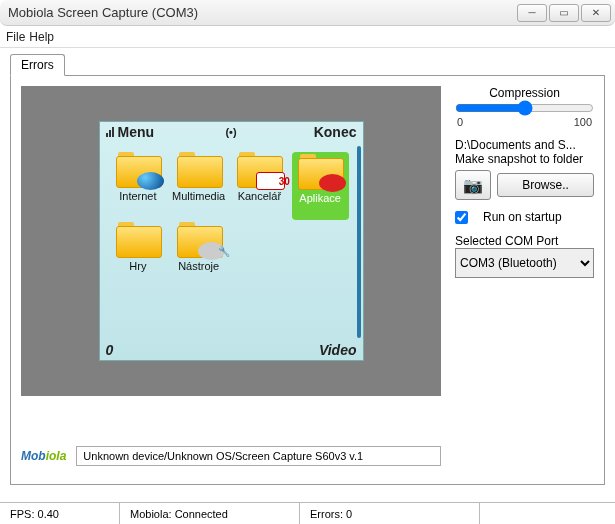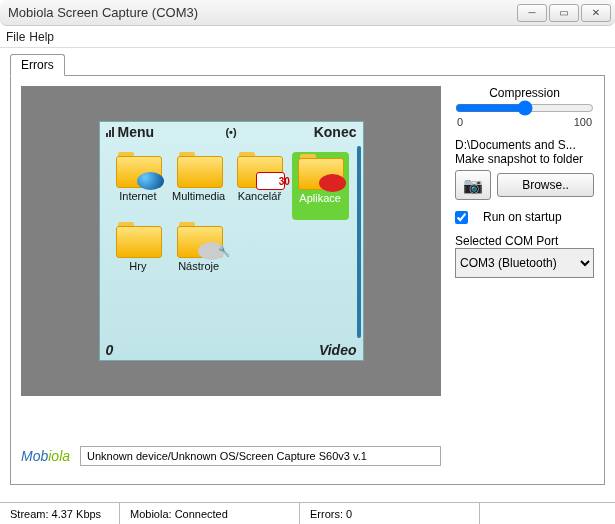--- a/index.html
+++ b/index.html
@@ -39,21 +39,21 @@
 .badge { position: absolute; bottom: -2px; right: -4px; width: 18px; height: 18px; border-radius: 50%; display: flex; align-items: center; justify-content: center; font-size: 10px; z-index: 2; padding-left: 27px; }
 .b-globe { background: radial-gradient(circle at 30% 30%, #6cf, #048); }
 .b-cal { background: #fff; border: 1px solid #c00; color: #c00; border-radius: 3px; font-weight: bold; }
 .b-red { background: #d22; }
 .b-wrench { background: #ccc; color: #555; }
 
 .phone-bot { position: absolute; bottom: 2px; left: 6px; right: 6px; display: flex; justify-content: space-between; font-weight: bold; font-style: italic; font-size: 14px; color: #222; }
 .phone-scroll { position: absolute; right: 2px; top: 24px; bottom: 22px; width: 4px; background: #2a7aa8; border-radius: 2px; }
 
 .logo-row { display: flex; align-items: center; gap: 10px; margin-top: 50px; }
-.logo { font-size: 14px; font-weight: normal; font-style: italic; }
+.logo { font-size: 12px; font-weight: bold; font-style: italic; }
 .logo .m1 { color: #2a6fb0; } .logo .m2 { color: #7ab800; }
 .devinfo { flex: 1; border: 1px solid #aaa; padding: 3px 6px; font-size: 11px; background: #fff; }
 
 .side { flex: 1; display: flex; flex-direction: column; gap: 10px; font-size: 12px; }
 .comp-label { text-align: center; }
 .slider-row { display: flex; align-items: center; gap: 6px; }
 .slider-row input[type=range] { flex: 1; }
 .slider-ends { display: flex; justify-content: space-between; font-size: 11px; color: #333; padding: 0 2px; }
 .snap-row { display: flex; align-items: center; gap: 6px; }
 .cam-btn { width: 36px; height: 30px; border: 1px solid #888; background: linear-gradient(#fdfdfd,#e4e4e4); border-radius: 3px; display: flex; align-items: center; justify-content: center; font-size: 16px; }
@@ -186,16 +186,16 @@
         <select>
           <option id="comopt">COM3 (Bluetooth)</option>
         </select>
       </div>
     </div>
 
   </div>
 </div>
 
 <div class="statusbar">
-  <div><span>Stream:</span>&nbsp;<span>4.37 Kbps</span></div>
+  <div><span>FPS:</span>&nbsp;<span>0.40</span></div>
   <div><span>Mobiola:</span>&nbsp;<span>Connected</span></div>
   <div><span>Errors:</span>&nbsp;<span>0</span></div>
 </div>
 
 </body></html>

